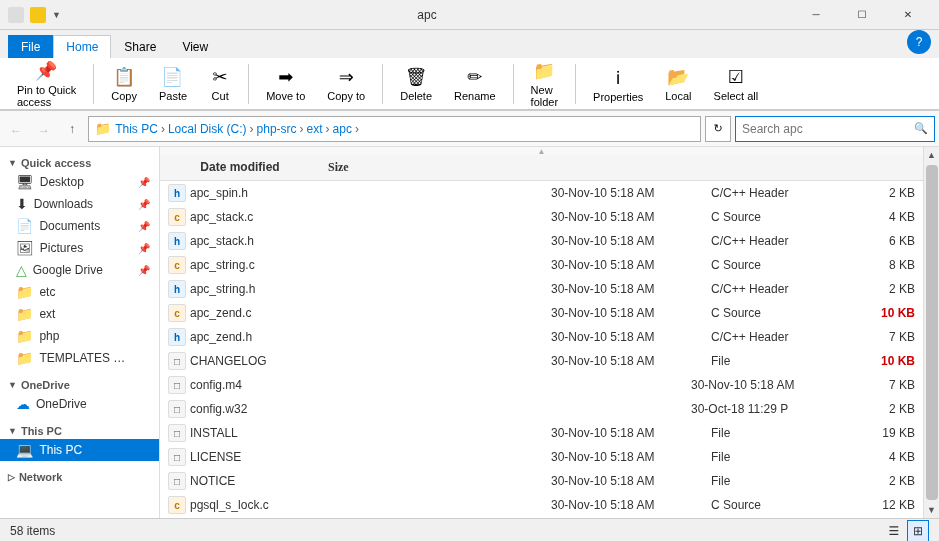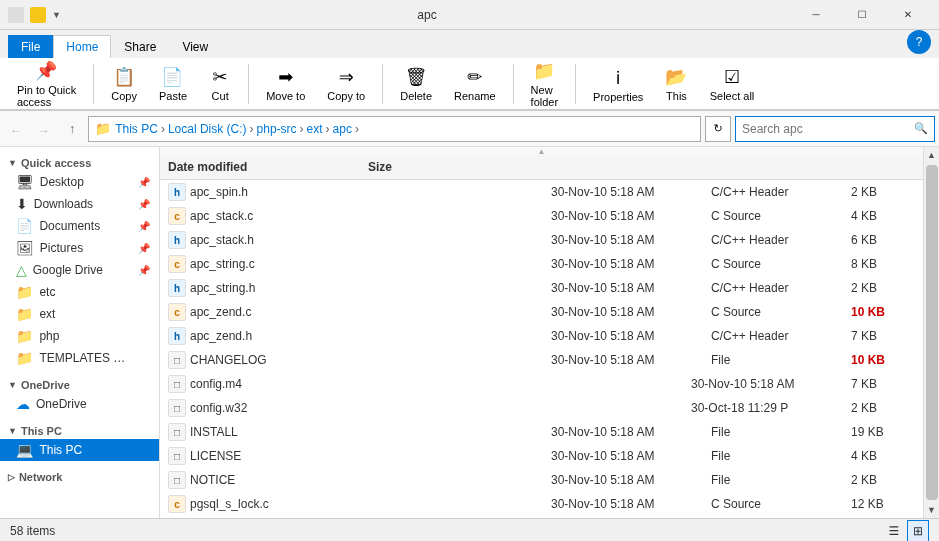--- a/index.html
+++ b/index.html
@@ -52,31 +52,31 @@
     .sidebar-icon { font-size: 14px; flex-shrink: 0; }
     .sidebar-label { flex: 1; }
     .sidebar-pin { color: #bbb; font-size: 10px; margin-left: 2px; }
     .sidebar-group { padding: 6px 8px 2px 8px; font-size: 11px; font-weight: 600; color: #555; display: flex; align-items: center; gap: 4px; cursor: pointer; }
     .chevron { font-size: 9px; color: #555; }
 
     
     .file-area { flex: 1; display: flex; flex-direction: column; overflow: hidden; }
     .file-header { display: flex; background: #f5f5f5; border-bottom: 1px solid #ddd; padding: 2px 0; font-size: 12px; font-weight: 600; color: #333; user-select: none; }
     .col-name { flex: 1; padding: 3px 8px; }
-    .col-date { width: 160px; padding: 3px 8px; }
+    .col-date { width: 160px; padding: 3px 8px; text-align: center; }
     .col-type { width: 140px; padding: 3px 8px; }
-    .col-size { width: 80px; padding: 3px 8px; text-align: right; }
+    .col-size { width: 80px; padding: 3px 8px; text-align: left; font-family: Liberation Serif, serif; }
     .sort-arrow { font-size: 8px; color: #666; margin-left: 4px; }
     .file-list { flex: 1; overflow-y: auto; }
     .file-row { display: flex; align-items: center; padding: 1px 0; cursor: pointer; font-size: 12px; color: #333; }
     .file-icon { width: 18px; height: 18px; margin-right: 4px; flex-shrink: 0; display: flex; align-items: center; justify-content: center; font-size: 13px; }
     .file-name { flex: 1; padding: 2px 8px; display: flex; align-items: center; }
     .file-date { width: 160px; padding: 2px 8px; }
     .file-type { width: 140px; padding: 2px 8px; }
-    .file-size { width: 80px; padding: 2px 8px; text-align: left; }
+    .file-size { width: 80px; padding: 2px 8px; text-align: right; }
     .highlight { color: #c00; font-weight: 600; }
 
     
     .status-bar { height: 24px; background: #f0f0f0; border-top: 1px solid #ccc; display: flex; align-items: center; padding: 0 10px; font-size: 12px; color: #333; }
     .status-right { margin-left: auto; display: flex; gap: 2px; }
     .view-btn { width: 22px; height: 22px; display: flex; align-items: center; justify-content: center; cursor: pointer; border: 1px solid transparent; font-size: 12px; }
     .view-btn.active { border-color: #0078d7; background: #e0eeff; }
 
     
     ::-webkit-scrollbar { width: 10px; }
@@ -152,21 +152,21 @@
       <div class="ribbon-icon">📁</div>
       <span>New<br>folder</span>
     </div>
     <div class="ribbon-sep"></div>
     <div class="ribbon-btn">
       <div class="ribbon-icon">ℹ</div>
       <span>Properties</span>
     </div>
     <div class="ribbon-btn">
       <div class="ribbon-icon">📂</div>
-      <span>This</span>
+      <span>Local</span>
     </div>
     <div class="ribbon-btn">
       <div class="ribbon-icon">☑</div>
       <span>Select all</span>
     </div>
   </div>
 </div>
 
 <div class="address-area">
   <div class="nav-btn disabled">←</div>

